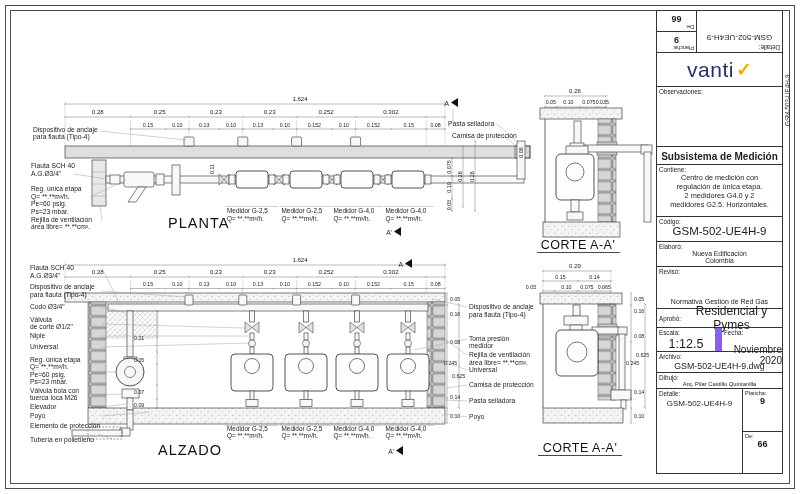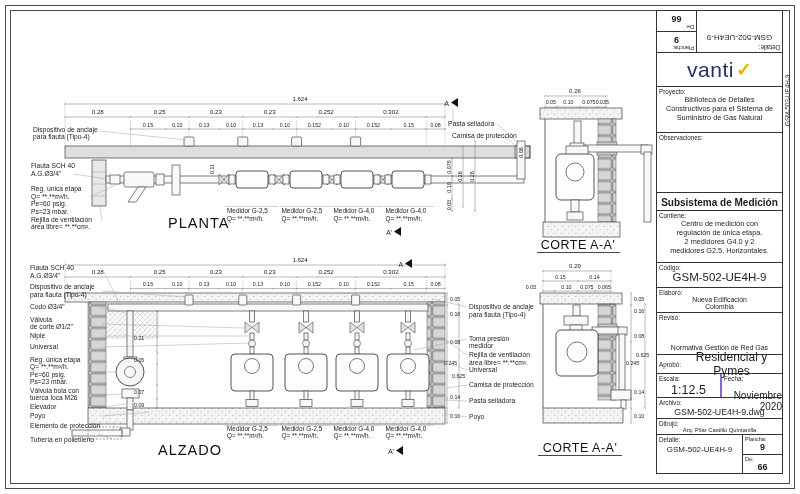--- a/index.html
+++ b/index.html
@@ -36,21 +36,21 @@
   .det-main{flex:1;box-sizing:border-box}
   .det-side{width:40px;border-left:1px solid #333;display:flex;flex-direction:column;box-sizing:border-box}
   .ps{flex:1;border-bottom:1px solid #333;box-sizing:border-box}
   .ds{flex:1;box-sizing:border-box}
   .code-big{font-size:8px;text-align:center;margin-top:2px}
   .num{font-size:9px;text-align:center;font-weight:bold}
   .logo-row{display:flex;align-items:center;justify-content:center;height:100%}
   .logo-name{font-size:21px;font-weight:normal;color:#22306e;letter-spacing:.5px}
   .logo-check{font-size:19px;font-weight:bold;color:#f0b400;margin-left:2px}
   .esc{display:flex;height:100%}
-  .esc-l{width:52%;border-right:2px solid #8b5cf6;box-sizing:border-box}
+  .esc-l{width:52%;border-right:7px solid #8b5cf6;box-sizing:border-box}
   .esc-r{flex:1}
   .esc-val{font-size:12.5px;text-align:center;margin-top:1px}
   .fecha-val{font-size:10px;text-align:right;margin-top:8px}
   .arch-val{font-size:8.8px;text-align:center;margin-top:1px}
   .dib-val{font-size:5.8px;text-align:center}
   .margin-code{position:absolute;left:784px;top:16px;width:9px;height:110px;
       font-size:6.3px;color:#333;writing-mode:vertical-rl;transform:rotate(180deg);text-align:left}
 </style>
 </head>
 <body>
@@ -480,26 +480,20 @@
           </div>
         </div>
       </div>
     </div>
     <div class="row" style="height:34px">
       <div class="logo-row">
         <span class="logo-name">vanti</span>
         <span class="logo-check">✓</span>
       </div>
     </div>
-    <div class="row" style="height:46px">
-      <div class="lab">Proyecto:</div>
-      <div class="ctr pre">Biblioteca de Detalles
-Constructivos para el Sistema de
-Suministro de Gas Natural</div>
-    </div>
     <div class="row" style="height:60px">
       <div class="lab">Observaciones:</div>
     </div>
     <div class="row ctr" style="height:18px;font-weight:bold;font-size:10px;padding-top:4px">Subsistema de Medición</div>
     <div class="row" style="height:52px">
       <div class="lab">Contiene:</div>
       <div class="ctr pre">Centro de medición con
 regulación de única etapa.
 2 medidores G4.0 y 2
 medidores G2.5. Horizontales.</div>

